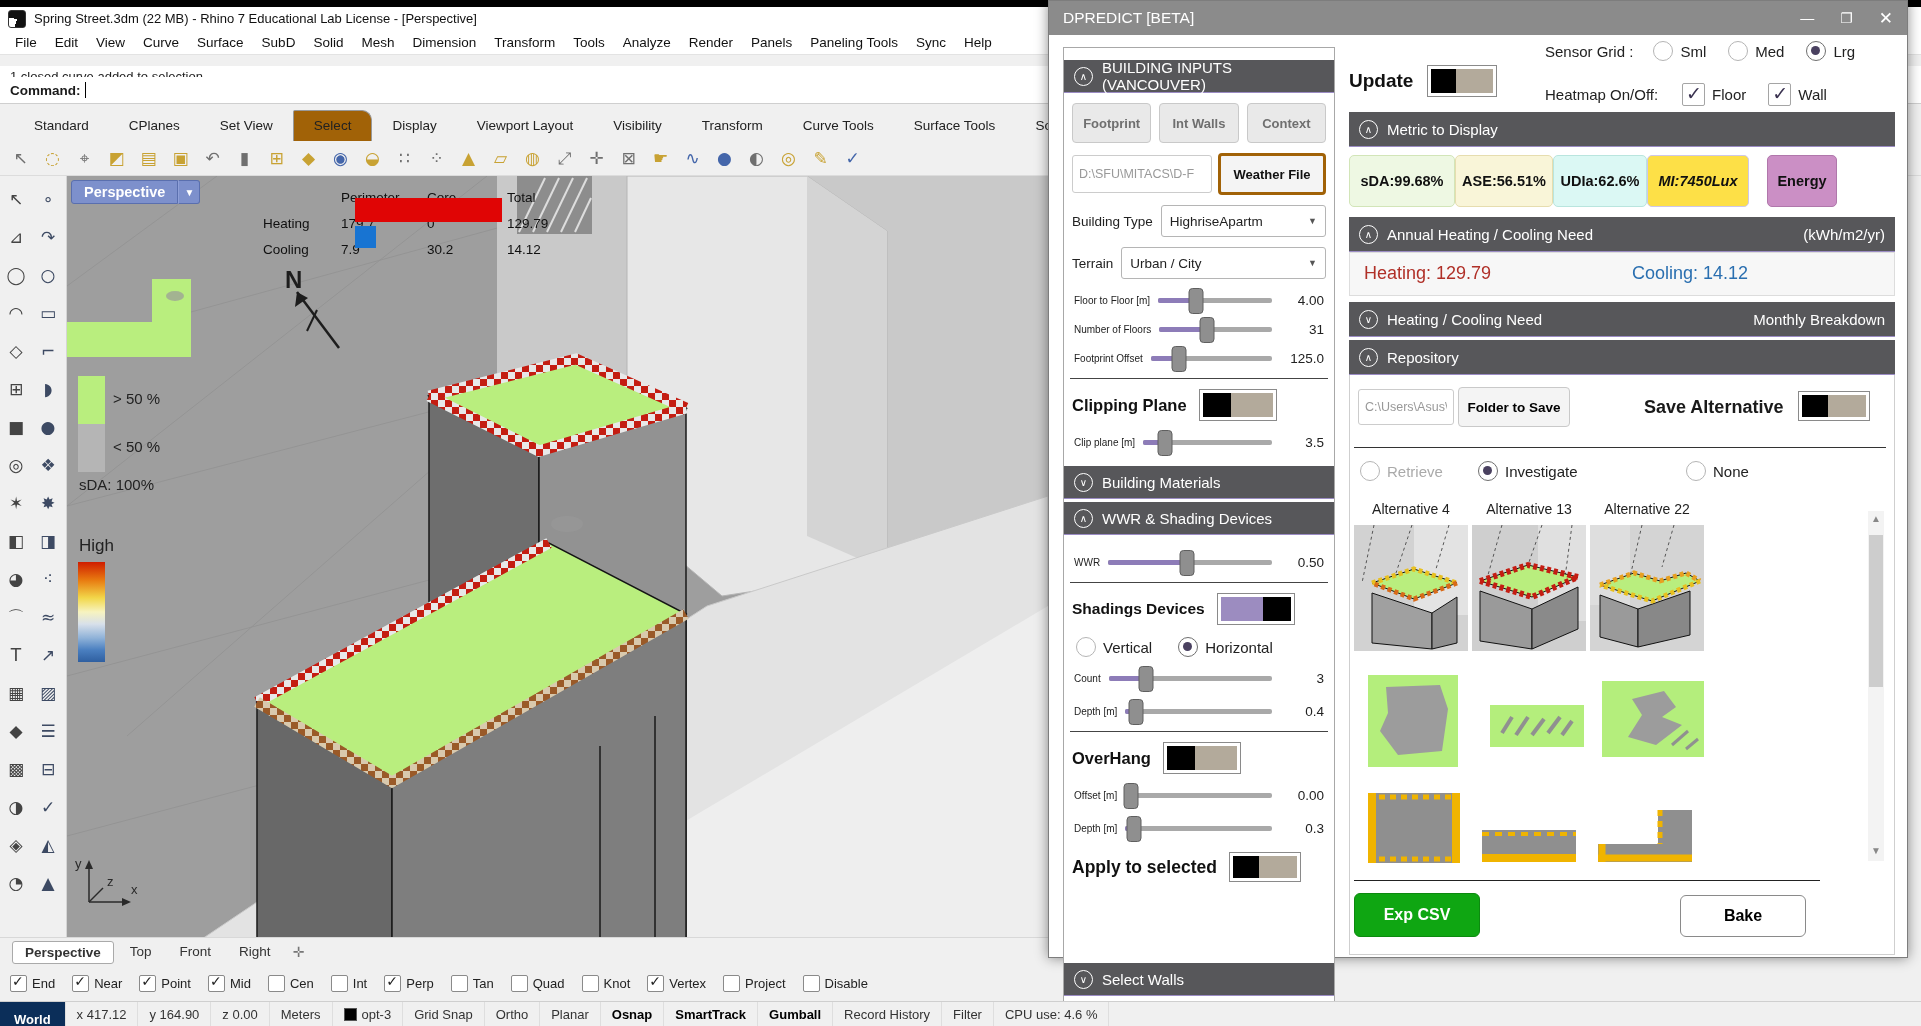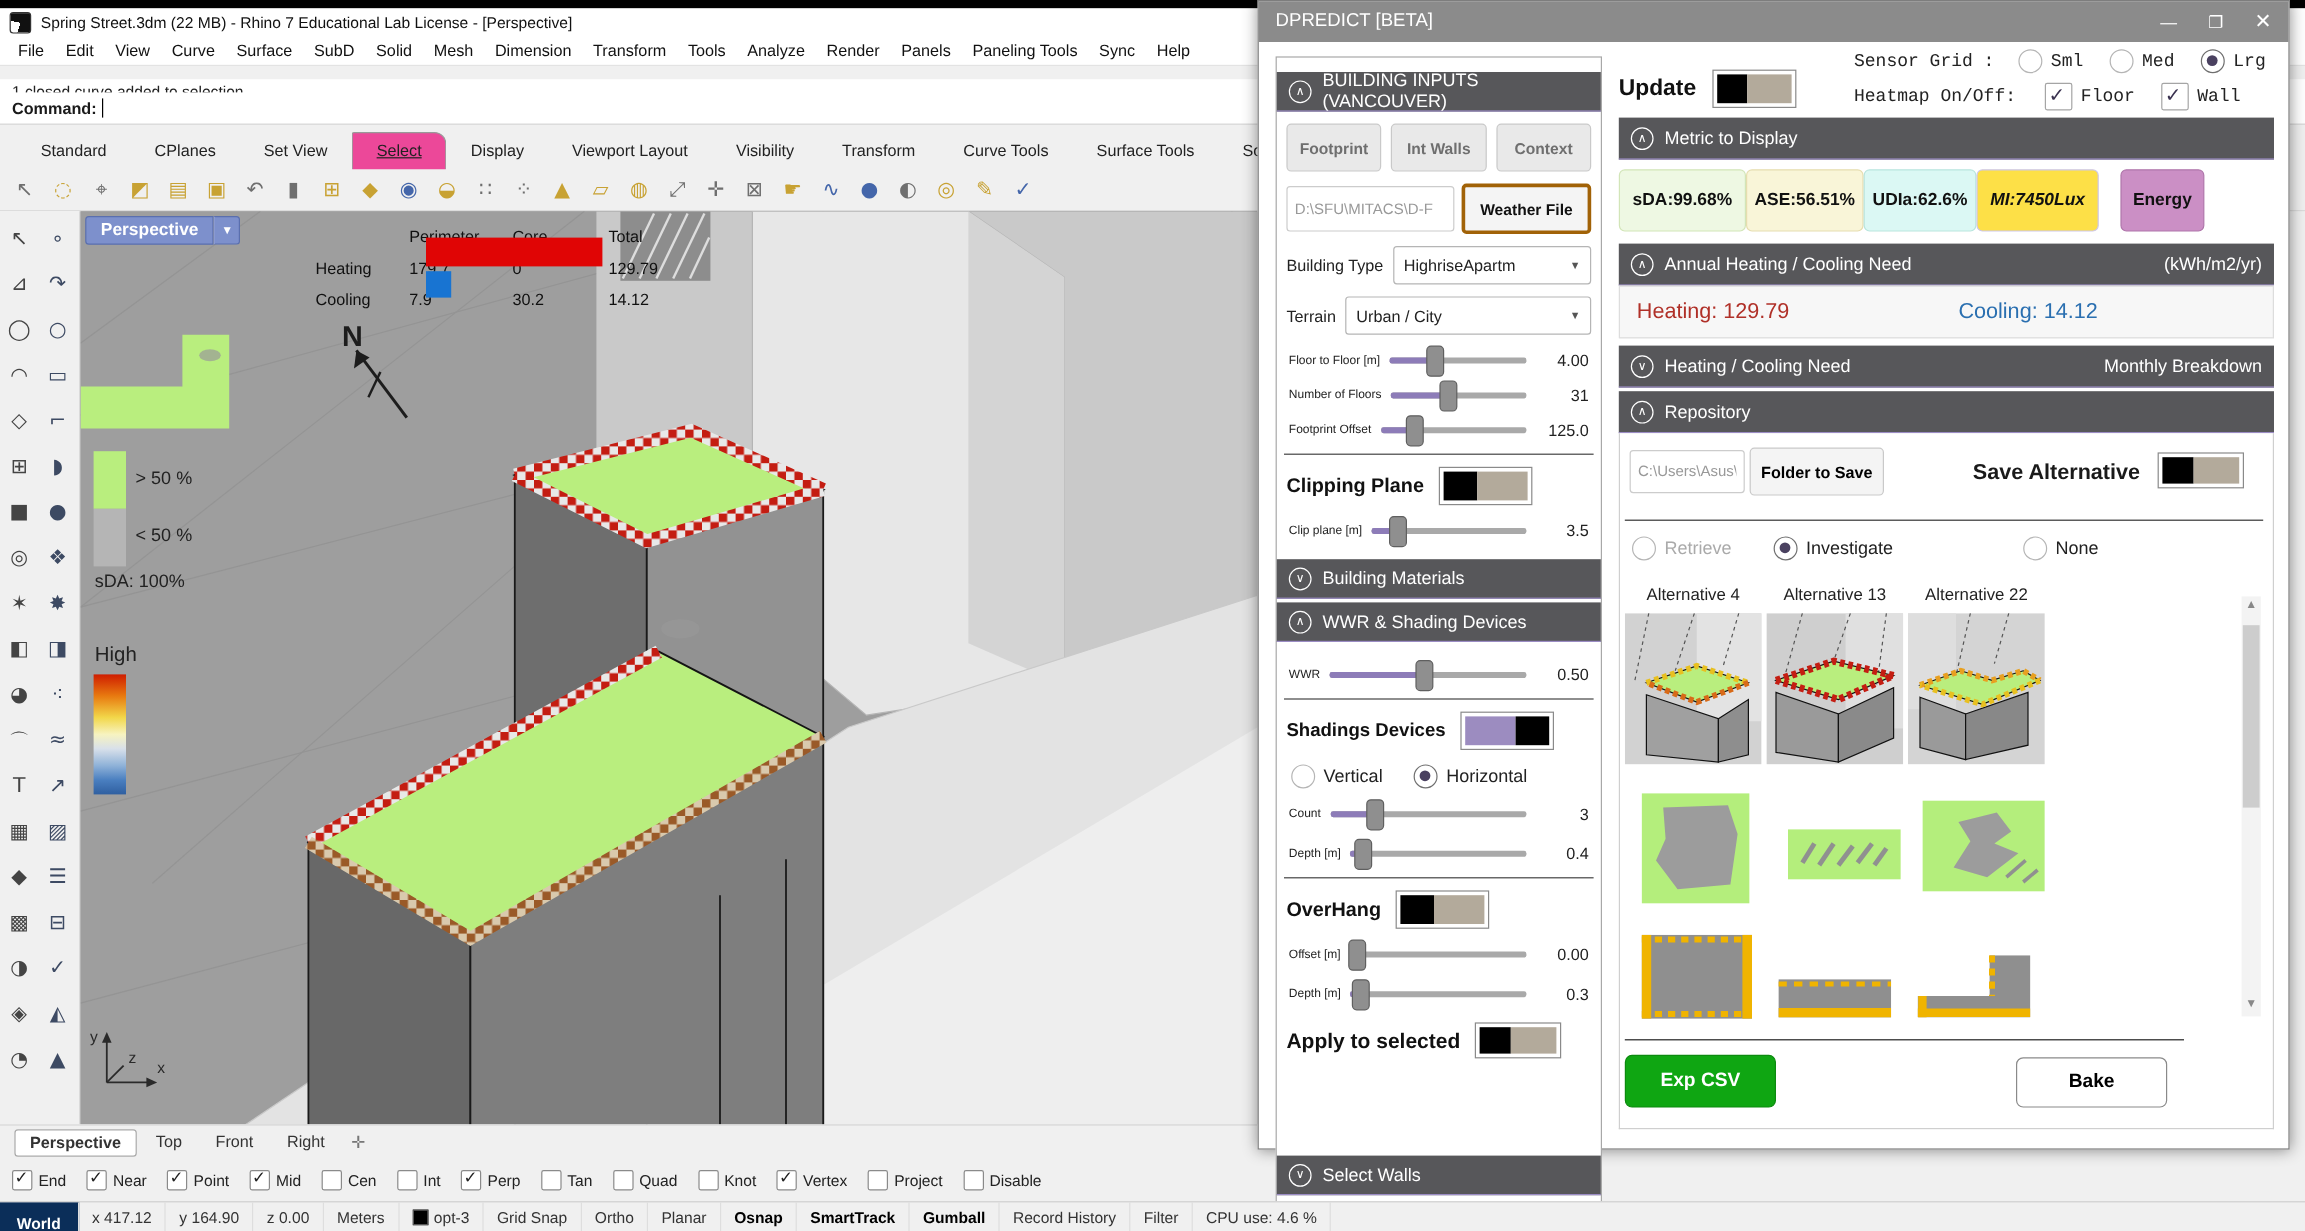--- a/index.html
+++ b/index.html
@@ -12,21 +12,21 @@
   .titlebar{left:0;top:7px;width:1921px;height:23px;background:#fff;display:flex;align-items:center;gap:8px;padding-left:8px;box-sizing:border-box;}
   .rhino-logo{width:16px;height:16px;border-radius:3px;background:conic-gradient(#111 0 55%,#fff 55% 78%,#111 78%);border:1px solid #333;}
   .titlebar .ttl{font-size:13px;color:#111;}
   .menubar{left:0;top:30px;width:1921px;height:25px;background:#fff;display:flex;align-items:center;padding-left:6px;box-sizing:border-box;border-bottom:1px solid #e3e3e3;}
   .menubar span{font-size:13.5px;padding:2px 9px;color:#111;cursor:default;}
   .cmdhist{left:0;top:66px;width:1921px;height:22px;background:#fff;border-bottom:1px solid #d8d8d8;font-size:13px;display:flex;align-items:center;padding-left:10px;box-sizing:border-box;color:#222;}
   .cmdline{left:0;top:77px;width:1921px;height:27px;background:#fff;border-bottom:1px solid #cfcfcf;font-size:13.5px;font-weight:bold;display:flex;align-items:center;padding-left:10px;box-sizing:border-box;}
   .caret{display:inline-block;width:1px;height:16px;background:#000;margin-left:4px;}
   .tabsrow{left:0;top:104px;width:1921px;height:37px;background:#f0f0f0;display:flex;align-items:flex-end;padding-left:14px;box-sizing:border-box;}
   .rtab{font-size:13.5px;color:#222;padding:7px 20px 8px;position:relative;}
-  .rtab.active{background:#ec4899;border:1px solid #999;border-bottom:none;border-radius:2px 10px 0 0;z-index:2;text-decoration:underline;}
+  .rtab.active{background:#a16207;border:1px solid #999;border-bottom:none;border-radius:2px 10px 0 0;z-index:2;}
   .iconsrow{left:0;top:141px;width:1921px;height:35px;background:#f0f0f0;display:flex;align-items:center;gap:7px;padding-left:8px;box-sizing:border-box;border-bottom:1px solid #dcdcdc;}
   .tbi{width:25px;height:25px;display:flex;align-items:center;justify-content:center;font-size:17px;color:#6f6f6f;font-family:"DejaVu Sans",sans-serif;}
   .tbi.y{color:#c8a233;}
   .tbi.b{color:#4466aa;}
 
   
   .sidebar{left:0;top:176px;width:67px;height:761px;background:#f0f0f0;border-right:1px solid #d5d5d5;display:grid;grid-template-columns:30px 30px;justify-content:center;align-content:start;row-gap:12px;column-gap:2px;padding-top:10px;box-sizing:border-box;}
   .sbi-icon{width:28px;height:26px;display:flex;align-items:center;justify-content:center;font-size:17px;color:#3d4a63;font-family:"DejaVu Sans",sans-serif;}
   .sbi-icon:nth-child(odd){color:#444;}
 
@@ -99,21 +99,21 @@
   .rdot.sel::after{content:"";position:absolute;left:4px;top:4px;width:9px;height:9px;border-radius:50%;background:#4a4160;}
   .chk{display:flex;align-items:center;gap:7px;font-size:15px;color:#222;}
   .chk-box{width:23px;height:23px;min-width:23px;background:#fff;border:1px solid #a5a5a5;border-radius:2px;position:relative;box-sizing:border-box;}
   .chk-box.checked::after{content:"✓";position:absolute;left:3px;top:-2px;font-size:19px;font-weight:bold;color:#3a3250;}
   .dp-footer-hdr{position:absolute;left:0;right:0;bottom:6px;}
 
   .dp-right{position:absolute;left:300px;top:40px;width:546px;}
   .upd-row{display:flex;}
   .upd-left{display:flex;align-items:center;gap:14px;width:196px;padding-top:14px;}
   .upd-left .ulbl{font-weight:bold;font-size:19px;color:#111;}
-  .upd-right{flex:1;display:flex;flex-direction:column;gap:8px;font-family:Liberation Mono, monospace;}
+  .upd-right{flex:1;display:flex;flex-direction:column;gap:22px;}
   .sg-line{display:flex;align-items:center;gap:20px;font-size:15px;color:#222;}
   .hm-line{display:flex;align-items:center;gap:24px;font-size:15px;color:#222;}
   .chips{display:flex;margin-top:8px;align-items:center;}
   .chip{height:50px;border-radius:5px;border:1px solid #ccc;display:flex;align-items:center;justify-content:center;font-weight:bold;font-size:14.5px;color:#111;}
   .chip:nth-child(1){width:104px;background:#eef8e3;border-color:#d2e5b8;}
   .chip:nth-child(2){width:96px;background:#f9f5d8;border-color:#e6ddaf;}
   .chip:nth-child(3){width:92px;background:#dbf8f4;border-color:#b9e5de;}
   .chip:nth-child(4){width:100px;background:#fde047;border-color:#cdc7ea;font-style:italic;}
   .chip:nth-child(5){width:68px;background:#cb8fc5;border-color:#b077ab;margin-left:18px;}
   .hc-values{position:relative;height:44px;background:#f7f7f7;border:1px solid #ddd;box-sizing:border-box;}

